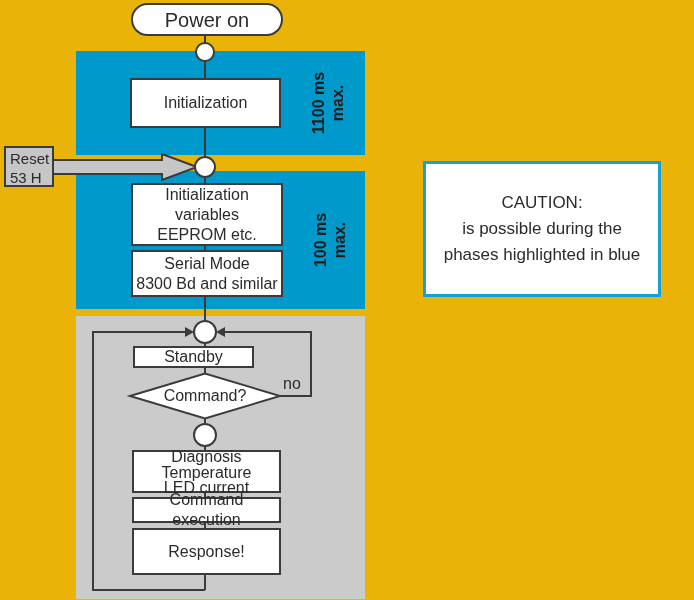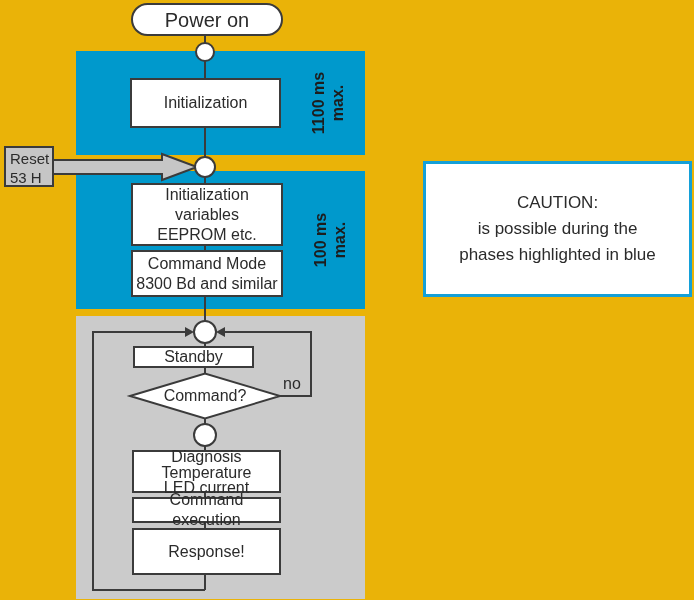--- a/index.html
+++ b/index.html
@@ -100,21 +100,21 @@
     <span class="ln">Initialization</span>
   </div>
 
   <div class="node" style="left:131px;top:183px;width:152px;height:63px;">
     <span class="ln">Initialization</span>
     <span class="ln">variables</span>
     <span class="ln">EEPROM etc.</span>
   </div>
 
   <div class="node" style="left:131px;top:250px;width:152px;height:47px;">
-    <span class="ln">Command Mode</span>
+    <span class="ln">Serial Mode</span>
     <span class="ln">8300 Bd and similar</span>
   </div>
 
   <div class="node" style="left:133px;top:346px;width:121px;height:22px;">
     <span class="ln">Standby</span>
   </div>
 
   <div class="diamond-label" style="left:140px;top:387px;width:130px;height:18px;">
     <span>Command?</span>
   </div>
@@ -144,21 +144,21 @@
   <div class="vtext" style="left:285px;top:220px;">
     <span>100 ms</span>
     <span>max.</span>
   </div>
 
   <div class="reset-box" style="left:4px;top:146px;width:50px;height:41px;">
     <span>Reset</span>
     <span>53 H</span>
   </div>
 
-  <div class="caution" style="left:423px;top:161px;width:269px;height:136px;">
+  <div class="caution" style="left:423px;top:161px;width:238px;height:136px;">
     <div>
       <span>CAUTION:</span>
     </div>
     <div>
       <span>is possible during the</span>
     </div>
     <div>
       <span>phases highlighted in blue</span>
     </div>
   </div>

